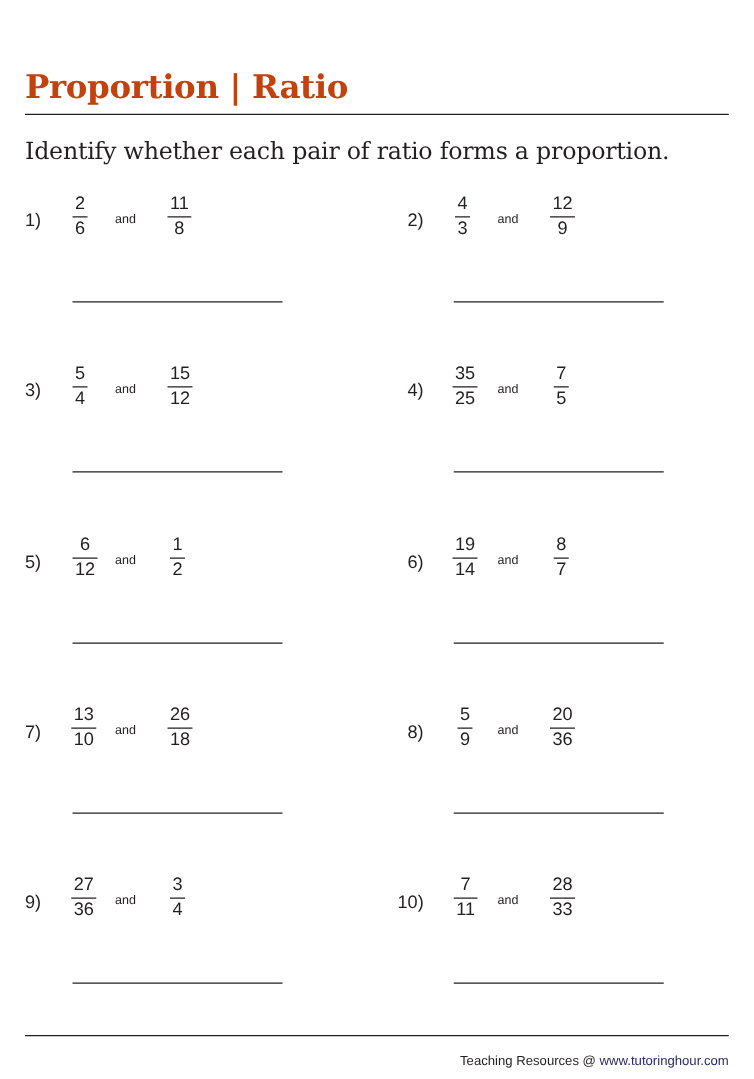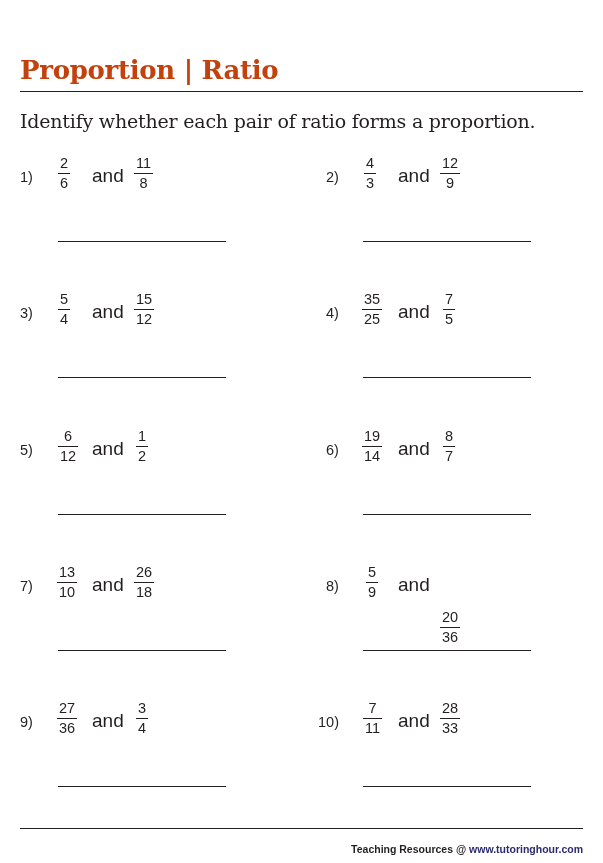--- a/index.html
+++ b/index.html
@@ -71,21 +71,21 @@
     .frac .bar {
       height: 1px;
       background: #231f20;
       align-self: stretch;
       margin: 1px 0 1px 0;
     }
     .frac .d { padding: 0 2px; }
     .and {
       position: absolute;
       top: 12px;
-      font-size: 19px;
+      font-size: 10px;
       line-height: 18px;
     }
     .answer-line {
       position: absolute;
       height: 1px;
       background: #231f20;
       top: 86px;
       width: 168px;
     }
     .rule-bottom {
@@ -94,21 +94,21 @@
       top: 828px;
       width: 563px;
       height: 1px;
       background: #231f20;
     }
     .footer {
       position: absolute;
       right: 20px;
       top: 842px;
       font-size: 10.5px;
-      font-weight: bold;
+      font-weight: normal;
       color: #231f20;
       line-height: 14px;
     }
     .footer .url {
       color: #2b2b6e;
     }
   </style>
 </head>
 <body>
 
@@ -229,21 +229,21 @@
 </div>
 
 <div class="problem" style="left:326px; top:564px;">
   <span class="num">8)</span>
   <div class="frac" style="left:40px;">
     <span class="n">5</span>
     <span class="bar"></span>
     <span class="d">9</span>
   </div>
   <span class="and" style="left:72px;">and</span>
-  <div class="frac" style="left:114px;margin-top:45px;">
+  <div class="frac" style="left:114px;">
     <span class="n">20</span>
     <span class="bar"></span>
     <span class="d">36</span>
   </div>
   <div class="answer-line" style="left:37px;"></div>
 </div>
 
 <div class="problem" style="left:20px; top:700px;">
   <span class="num">9)</span>
   <div class="frac" style="left:37px;">

